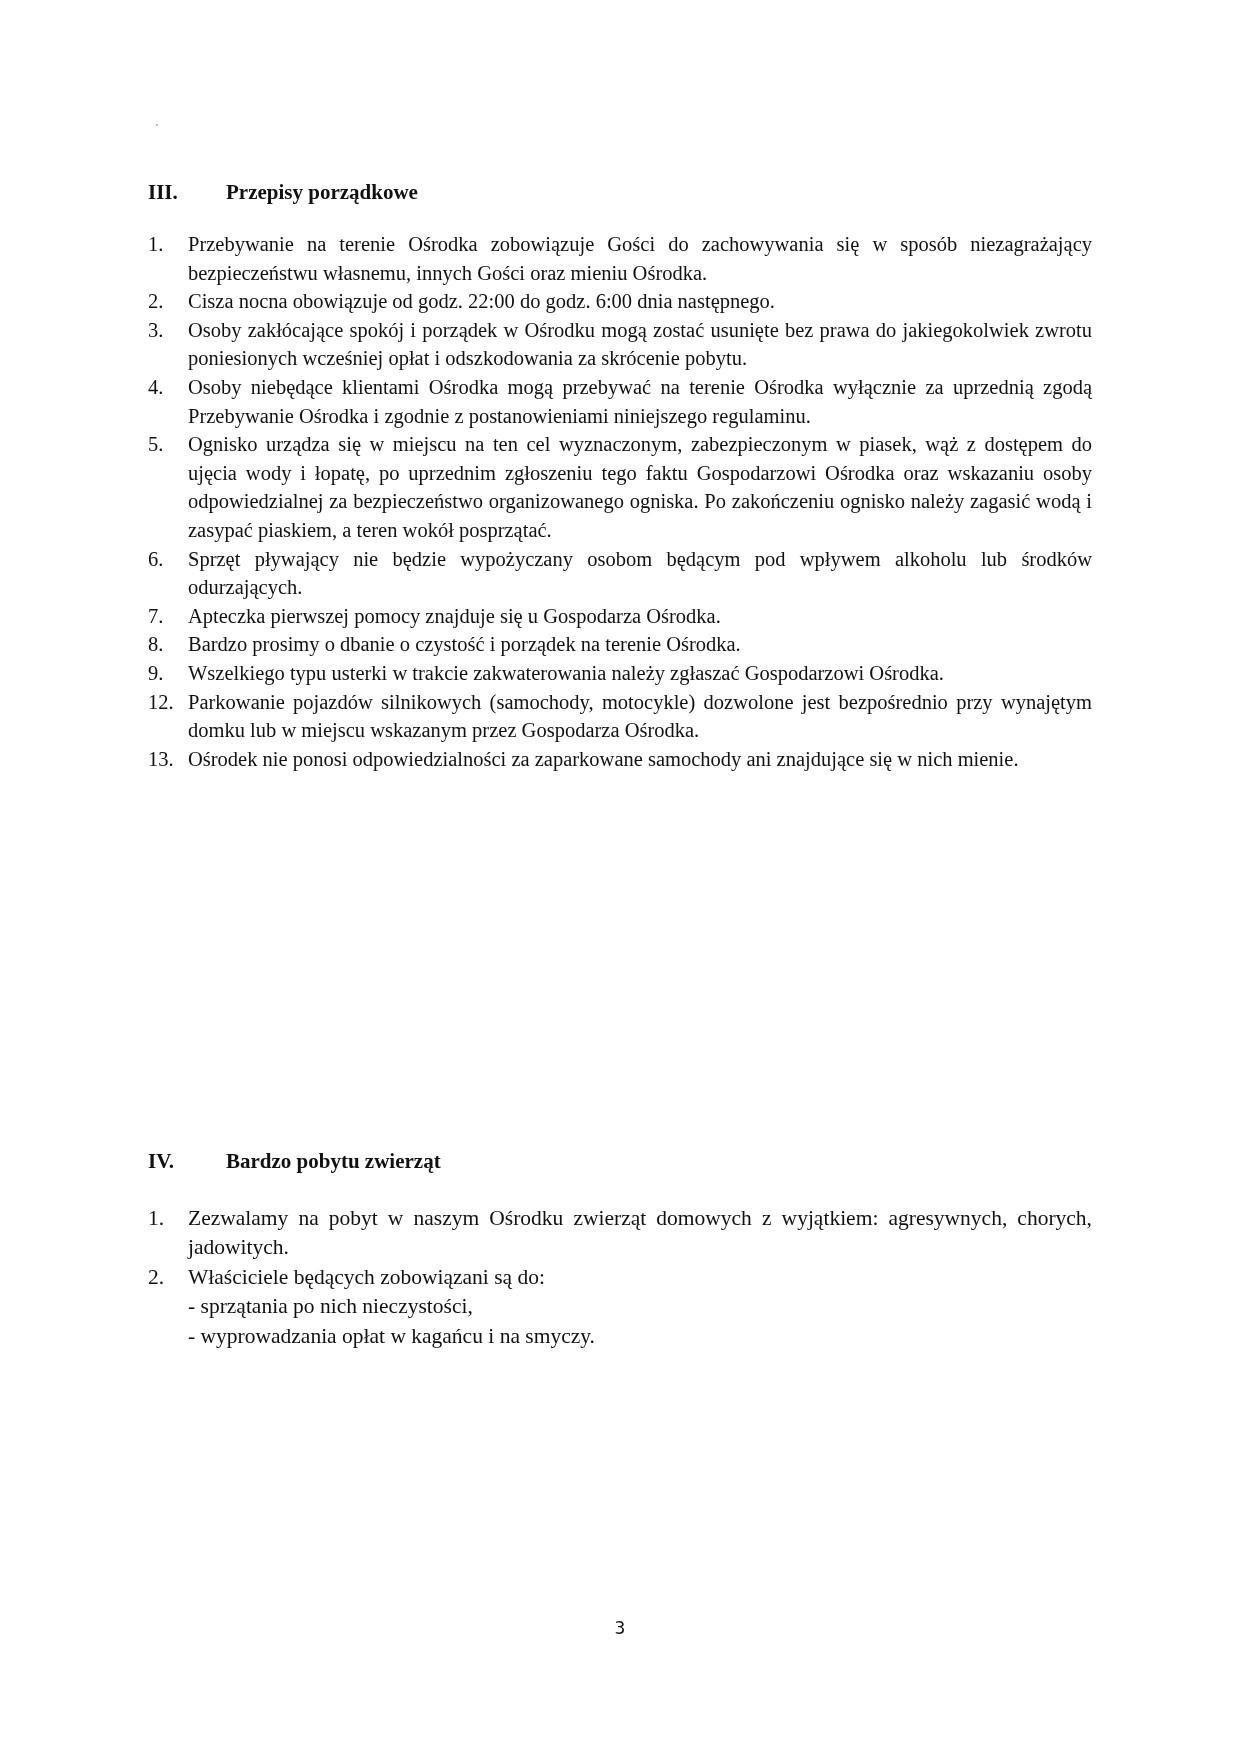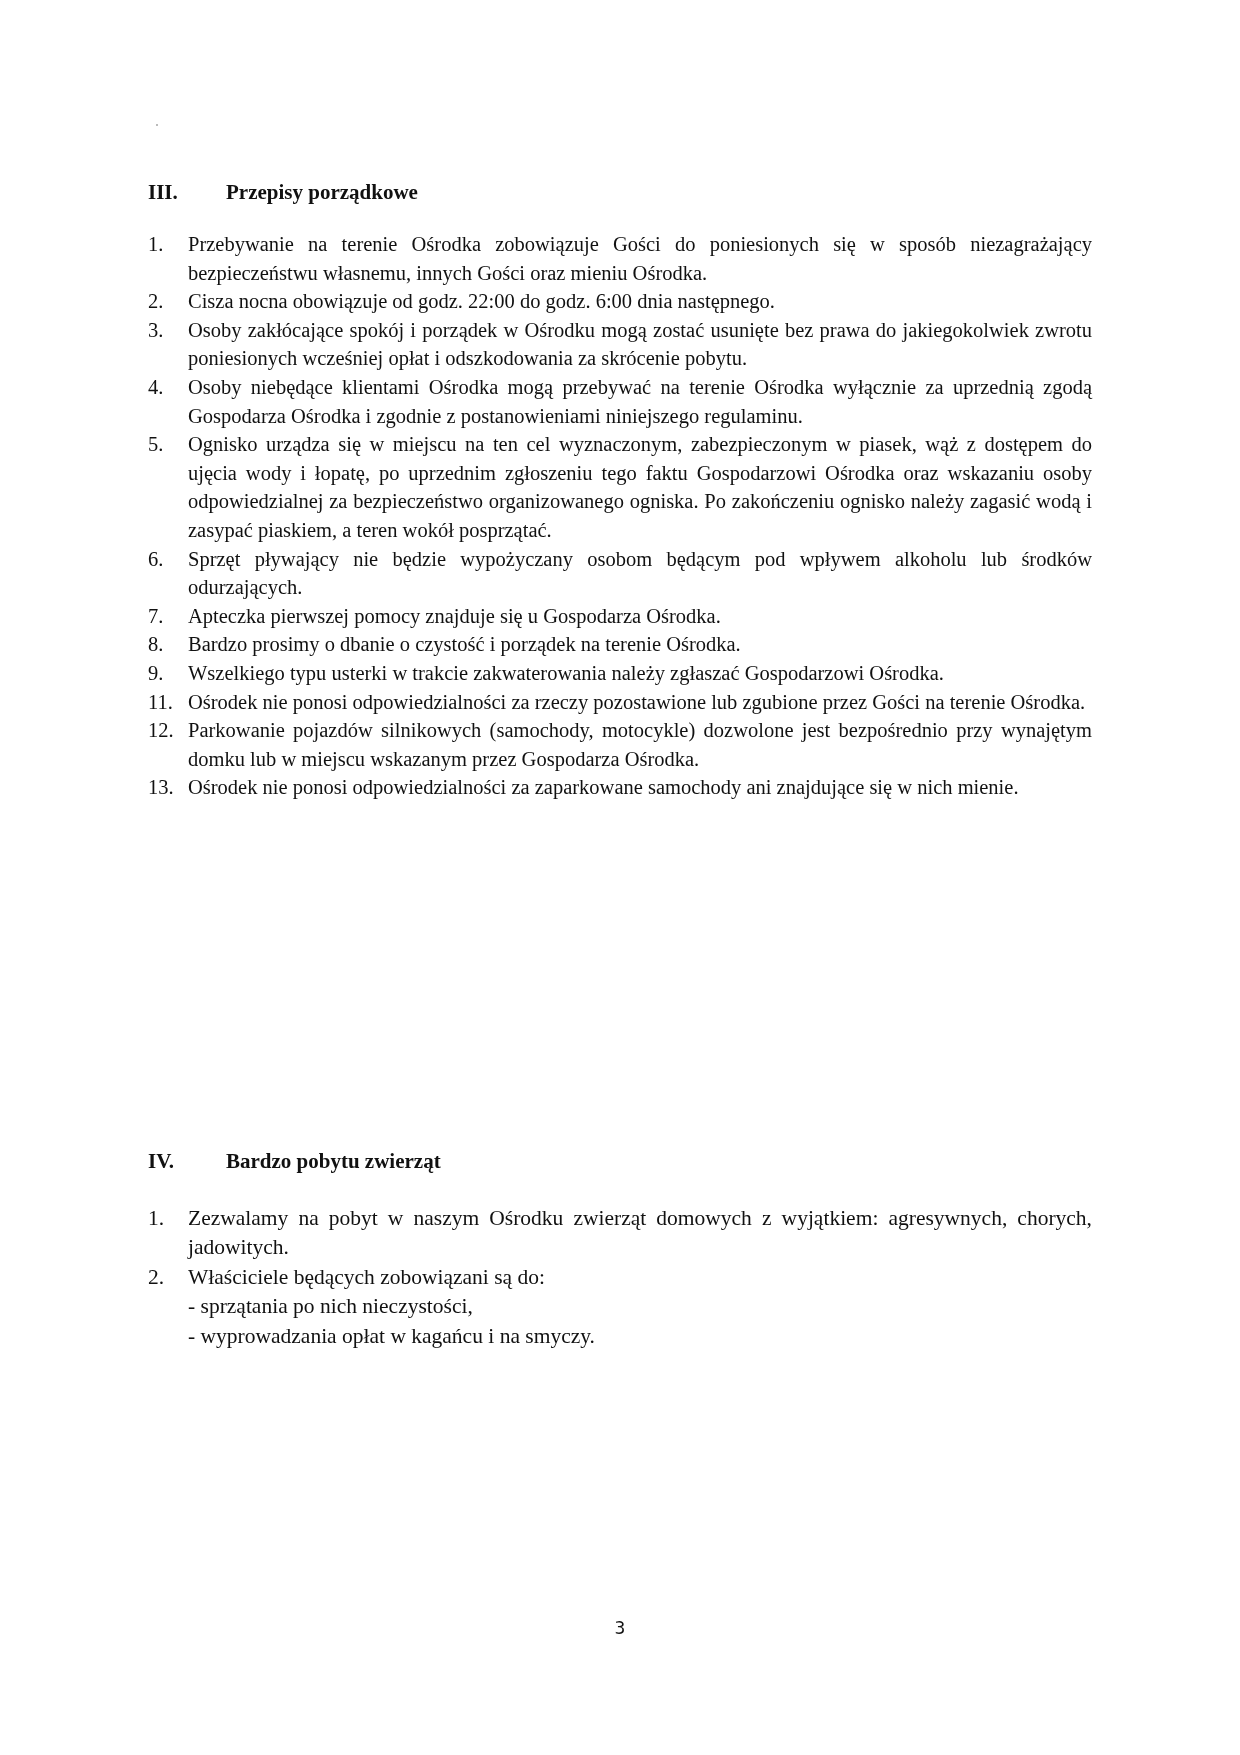--- a/index.html
+++ b/index.html
@@ -89,57 +89,53 @@
 <div class="page">
   <div class="speck"></div>
 
   <div class="section-heading" style="top:178px;">
     <span class="num">III.</span><span>Przepisy porządkowe</span>
   </div>
 
   <ol class="list" style="top:230px;">
     <li>
         <span class="n">1.</span>
-        <span class="t">Przebywanie na terenie Ośrodka zobowiązuje Gości do poniesionych się w sposób niezagrażający bezpieczeństwu własnemu, innych Gości oraz mieniu Ośrodka.</span>
+        <span class="t">Przebywanie na terenie Ośrodka zobowiązuje Gości do zachowywania się w sposób niezagrażający bezpieczeństwu własnemu, innych Gości oraz mieniu Ośrodka.</span>
       </li>
     <li>
         <span class="n">2.</span>
         <span class="t">Cisza nocna obowiązuje od godz. 22:00 do godz. 6:00 dnia następnego.</span>
       </li>
     <li>
         <span class="n">3.</span>
         <span class="t">Osoby zakłócające spokój i porządek w Ośrodku mogą zostać usunięte bez prawa do jakiegokolwiek zwrotu poniesionych wcześniej opłat i odszkodowania za skrócenie pobytu.</span>
       </li>
     <li>
         <span class="n">4.</span>
-        <span class="t">Osoby niebędące klientami Ośrodka mogą przebywać na terenie Ośrodka wyłącznie za uprzednią zgodą Gospodarza Ośrodka i zgodnie z postanowieniami niniejszego regulaminu.</span>
+        <span class="t">Osoby niebędące klientami Ośrodka mogą przebywać na terenie Ośrodka wyłącznie za uprzednią zgodą Przebywanie Ośrodka i zgodnie z postanowieniami niniejszego regulaminu.</span>
       </li>
     <li>
         <span class="n">5.</span>
         <span class="t">Ognisko urządza się w miejscu na ten cel wyznaczonym, zabezpieczonym w piasek, wąż z dostępem do ujęcia wody i łopatę, po uprzednim zgłoszeniu tego faktu Gospodarzowi Ośrodka oraz wskazaniu osoby odpowiedzialnej za bezpieczeństwo organizowanego ogniska. Po zakończeniu ognisko należy zagasić wodą i zasypać piaskiem, a teren wokół posprzątać.</span>
       </li>
     <li>
         <span class="n">6.</span>
         <span class="t">Sprzęt pływający nie będzie wypożyczany osobom będącym pod wpływem alkoholu lub środków odurzających.</span>
       </li>
     <li>
         <span class="n">7.</span>
         <span class="t">Apteczka pierwszej pomocy znajduje się u Gospodarza Ośrodka.</span>
       </li>
     <li>
         <span class="n">8.</span>
         <span class="t">Bardzo prosimy o dbanie o czystość i porządek na terenie Ośrodka.</span>
       </li>
     <li>
         <span class="n">9.</span>
         <span class="t">Wszelkiego typu usterki w trakcie zakwaterowania należy zgłaszać Gospodarzowi Ośrodka.</span>
-      </li>
-    <li>
-        <span class="n">11.</span>
-        <span class="t">Ośrodek nie ponosi odpowiedzialności za rzeczy pozostawione lub zgubione przez Gości na terenie Ośrodka.</span>
       </li>
     <li>
         <span class="n">12.</span>
         <span class="t">Parkowanie pojazdów silnikowych (samochody, motocykle) dozwolone jest bezpośrednio przy wynajętym domku lub w miejscu wskazanym przez Gospodarza Ośrodka.</span>
       </li>
     <li>
         <span class="n">13.</span>
         <span class="t">Ośrodek nie ponosi odpowiedzialności za zaparkowane samochody ani znajdujące się w nich mienie.</span>
       </li>
   </ol>

